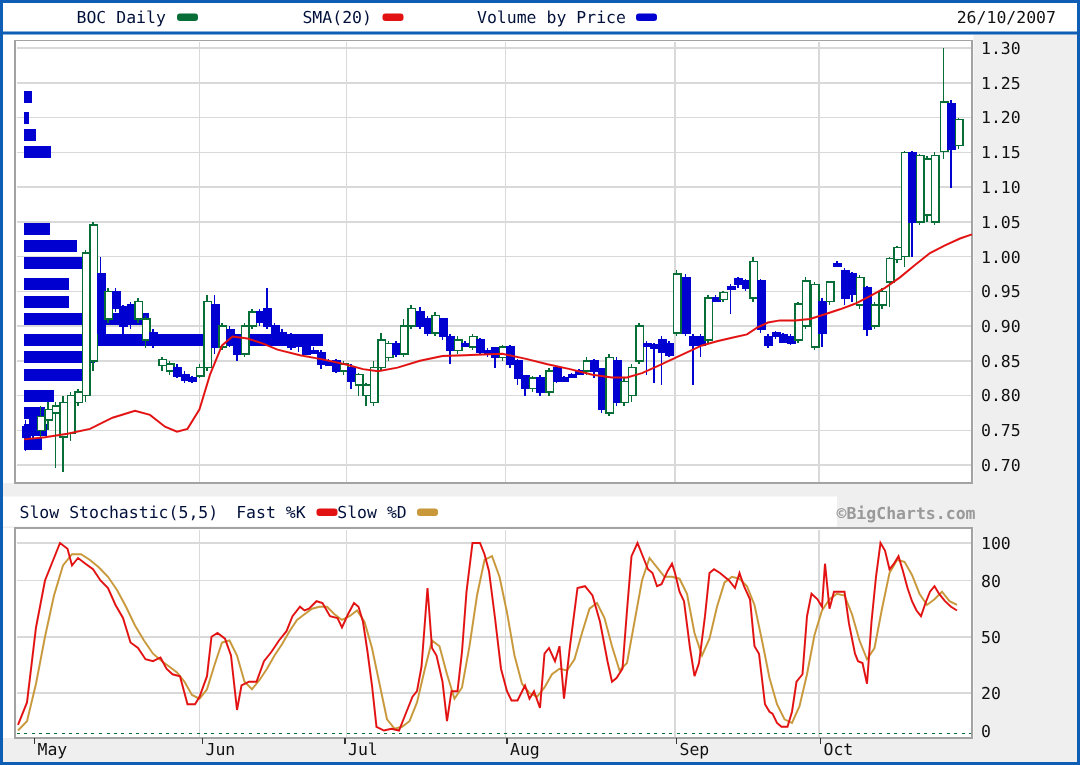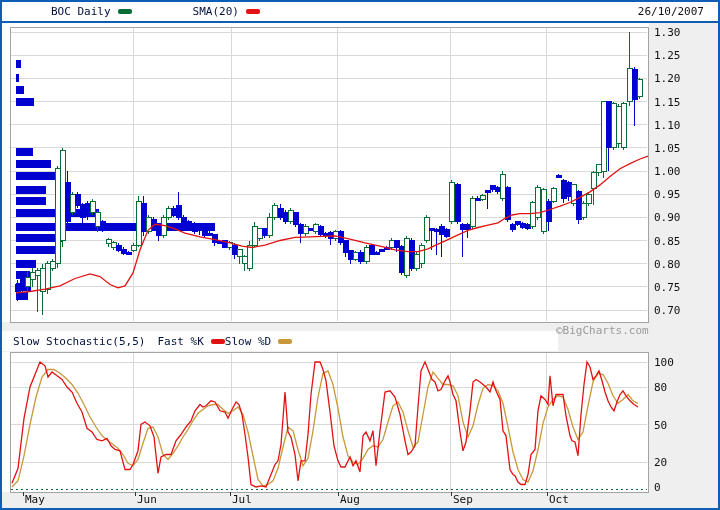--- a/index.html
+++ b/index.html
@@ -9,22 +9,22 @@
   .frame{position:absolute;left:0;top:0;right:0;bottom:0;border:2px solid #0d5eb4;
          box-sizing:border-box;z-index:6;pointer-events:none;}
   .legend-bar{position:absolute;left:2px;top:2px;right:2px;height:19px;background:#fff;
               z-index:3;display:flex;align-items:center;font-size:11px;color:#00103a;}
   .divider{position:absolute;left:2px;top:21px;right:2px;height:2px;background:#0d5eb4;z-index:4;}
   .li{display:flex;align-items:center;padding-left:38px;}
   .swatch{display:inline-block;width:14px;height:5px;border-radius:2px;margin-left:7px;}
   .date{margin-left:auto;margin-right:14px;color:#101010;text-align:center;}
   .stoch-legend{position:absolute;left:2px;top:331px;width:556px;height:20px;background:#fff;
                 z-index:3;display:flex;align-items:center;font-size:11px;color:#00103a;}
-  .credit{position:absolute;top:324px;left:556px;width:96px;text-align:left;font-size:11px;
-          font-weight:normal;color:#9a9a9a;z-index:3;}
+  .credit{position:absolute;top:336px;left:556px;width:96px;text-align:center;font-size:11px;
+          font-weight:bold;color:#9a9a9a;z-index:3;}
   text{font-family:"DejaVu Sans Mono","Liberation Mono",monospace;font-size:11px;fill:#101010;}
 </style>
 </head>
 <body>
 
 <svg id="bg-svg" width="720" height="510" viewBox="0 0 720 510">
     <rect x="0" y="0" width="720" height="510" fill="#ffffff"></rect>
     <rect x="649" y="23" width="71" height="299" fill="#efefef"></rect>
     <rect x="0" y="322" width="720" height="30" fill="#efefef"></rect>
     <rect x="649" y="352" width="71" height="140" fill="#efefef"></rect>
@@ -371,23 +371,27 @@
       <line x1="547" y1="492" x2="547" y2="496" stroke="#333" shape-rendering="crispEdges"></line>
       <text x="549" y="503">Oct</text>
     </g>
   </svg>
 
 <div class="legend-bar">
   <div class="li" style="margin-left:11px">
     <span>BOC Daily</span>
     <span class="swatch" style="background: rgb(7, 110, 56);"></span>
   </div>
-  <div class="li" style="margin-left:23px">
+  <div class="li" style="margin-left:32px">
     <span>SMA(20)</span>
     <span class="swatch" style="background: rgb(227, 18, 18);"></span>
+  </div>
+  <div class="li" style="margin-left:11px">
+    <span>Volume by Price</span>
+    <span class="swatch" style="background: rgb(0, 0, 208);"></span>
   </div>
   <div class="date">26/10/2007</div>
 </div>
 <div class="divider"></div>
 
 <div class="stoch-legend">
   <span style="margin-left:11px">Slow Stochastic(5,5)</span>
   <span style="margin-left:12px">Fast %K</span>
   <span class="swatch" style="background: rgb(227, 18, 18);"></span>
   <span style="margin-left:0">Slow %D</span>

